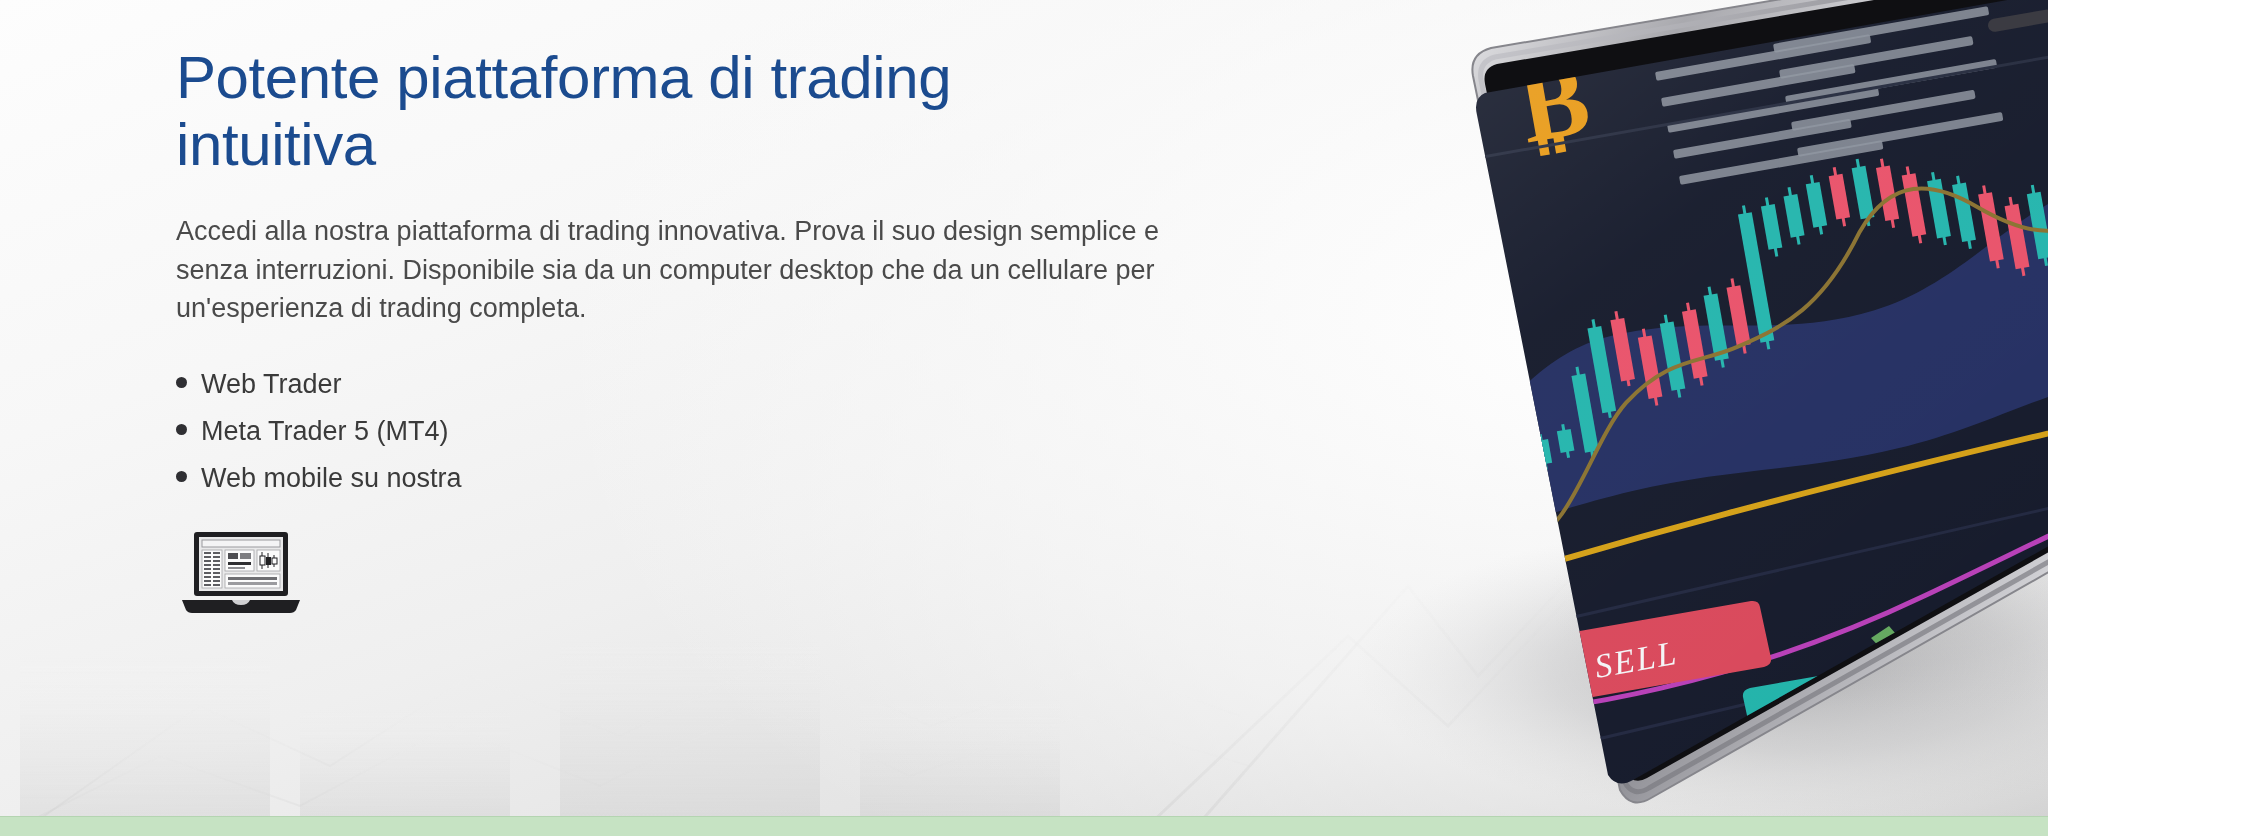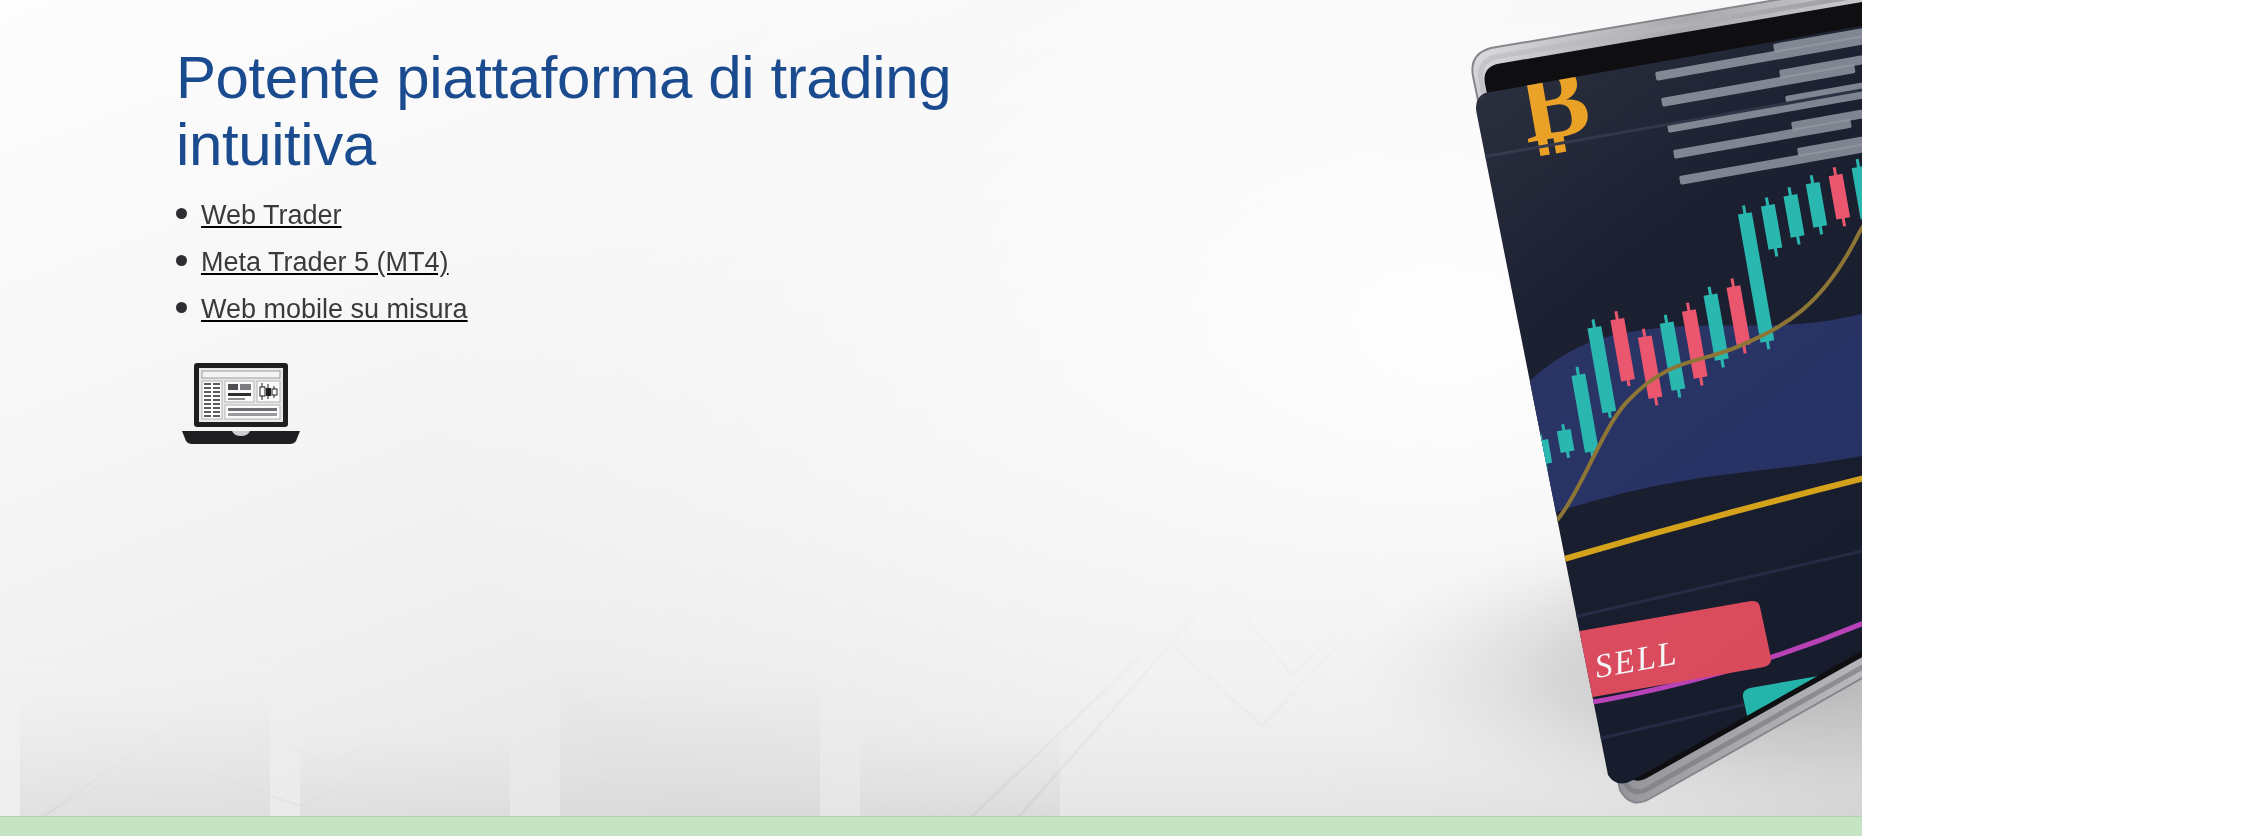--- a/index.html
+++ b/index.html
@@ -10,21 +10,21 @@
     overflow: hidden;
   }
 
   body {
     font-family: "Liberation Sans", sans-serif;
     background: #ffffff;
   }
 
   .hero {
     position: relative;
-    width: 1862px;
+    width: 2048px;
     height: 836px;
     overflow: hidden;
     background:
       radial-gradient(ellipse 1400px 900px at 78% 40%, rgba(255,255,255,0.95) 0%, rgba(250,250,250,0.6) 45%, rgba(238,238,238,0.0) 75%),
       linear-gradient(160deg, #fdfdfd 0%, #f7f7f7 28%, #efefef 52%, #e3e3e3 74%, #cfcfcf 92%, #c4c4c4 100%);
   }
 
   
   .bg-texture {
     position: absolute;
@@ -61,23 +61,22 @@
   .lede {
     margin-top: 34px;
     color: #4a4a4a;
     font-size: 27px;
     line-height: 1.42;
     width: 1000px;
     font-weight: 400;
   }
 
   .bullets {
-    margin-top: 14px;
+    margin-top: 34px;
     list-style: none;
-    text-decoration: underline;
   }
   .bullets li {
     display: flex;
     align-items: baseline;
     gap: 14px;
     color: #3a3a3a;
     font-size: 27px;
     line-height: 1.0;
     padding: 10px 0 10px 0;
   }
@@ -157,33 +156,34 @@
     <g stroke="url(#fadeTexR)" stroke-width="3" fill="none">
       <path d="M40 400 L260 150 L330 240 L520 40 L640 170 L860 20"></path>
       <path d="M0 390 L200 200 L300 290 L470 110 L600 220 L820 80"></path>
     </g>
   </svg>
 
   <div class="copy">
 
     <h1 class="headline">Potente piattaforma di trading intuitiva</h1>
 
+    <p class="lede">Accedi alla nostra piattaforma di trading innovativa. Prova il suo design semplice e senza interruzioni. Disponibile sia da un computer desktop che da un cellulare per un'esperienza di trading completa.</p>
 
     <ul class="bullets">
       <li>
         <span class="bullet-dot"></span>
         <span>Web Trader</span>
       </li>
       <li>
         <span class="bullet-dot"></span>
         <span>Meta Trader 5 (MT4)</span>
       </li>
       <li>
         <span class="bullet-dot"></span>
-        <span>Web mobile su misura</span>
+        <span>Web mobile su nostra</span>
       </li>
     </ul>
 
     
     <svg class="laptop-icon" viewBox="0 0 126 86" aria-hidden="true">
 
       <rect x="16" y="2" width="94" height="64" rx="3" fill="#1f1f22"></rect>
       <rect x="21" y="7" width="84" height="54" fill="#e9e9ea"></rect>
 
       <rect x="24" y="10" width="78" height="7" fill="#f4f4f5" stroke="#9a9a9d" stroke-width="1"></rect>

